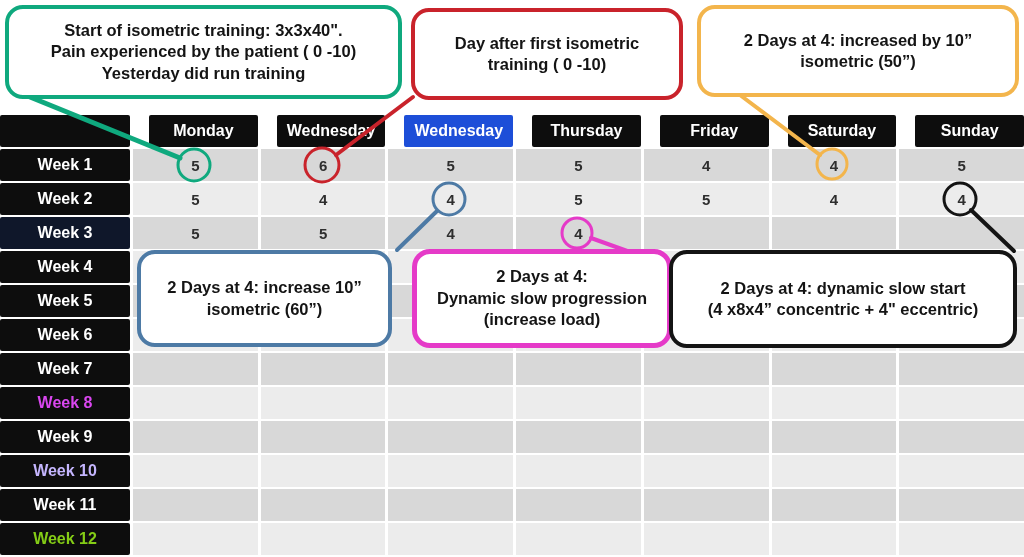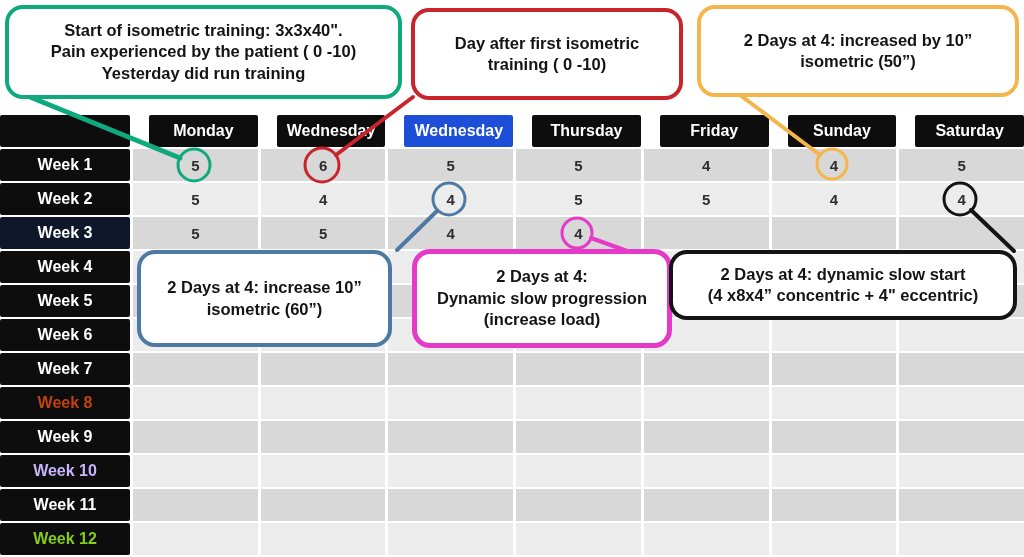--- a/index.html
+++ b/index.html
@@ -29,22 +29,22 @@
 <div class="figure">
 
   <div class="tbl">
     <div class="header-row">
         <div class="hcell" style="background-color: rgb(13, 13, 13);"></div>
         <div class="hcell" style="background-color: rgb(13, 13, 13); color: rgb(255, 255, 255);">Monday</div>
         <div class="hcell" style="background-color: rgb(13, 13, 13); color: rgb(255, 255, 255);">Wednesday</div>
         <div class="hcell" style="background-color: #1d4ed8; color: rgb(255, 255, 255);">Wednesday</div>
         <div class="hcell" style="background-color: rgb(13, 13, 13); color: rgb(255, 255, 255);">Thursday</div>
         <div class="hcell" style="background-color: rgb(13, 13, 13); color: rgb(255, 255, 255);">Friday</div>
+        <div class="hcell" style="background-color: rgb(13, 13, 13); color: rgb(255, 255, 255);">Saturday</div>
         <div class="hcell" style="background-color: rgb(13, 13, 13); color: rgb(255, 255, 255);">Sunday</div>
-        <div class="hcell" style="background-color: rgb(13, 13, 13); color: rgb(255, 255, 255);">Saturday</div>
       </div>
     <div class="tbody">
         <div class="wlabel" style="background-color: rgb(13, 13, 13); color: rgb(255, 255, 255);">Week 1</div>
         <div class="cell" style="background-color: rgb(216, 216, 216); color: rgb(46, 46, 46);">5</div>
         <div class="cell" style="background-color: rgb(216, 216, 216); color: rgb(46, 46, 46);">6</div>
         <div class="cell" style="background-color: rgb(216, 216, 216); color: rgb(46, 46, 46);">5</div>
         <div class="cell" style="background-color: rgb(216, 216, 216); color: rgb(46, 46, 46);">5</div>
         <div class="cell" style="background-color: rgb(216, 216, 216); color: rgb(46, 46, 46);">4</div>
         <div class="cell" style="background-color: rgb(216, 216, 216); color: rgb(46, 46, 46);">4</div>
         <div class="cell" style="background-color: rgb(216, 216, 216); color: rgb(46, 46, 46);">5</div>
@@ -89,21 +89,21 @@
         <div class="cell" style="background-color: rgb(236, 236, 236); color: rgb(46, 46, 46);"></div>
         <div class="cell" style="background-color: rgb(236, 236, 236); color: rgb(46, 46, 46);"></div>
         <div class="wlabel" style="background-color: rgb(13, 13, 13); color: rgb(255, 255, 255);">Week 7</div>
         <div class="cell" style="background-color: rgb(216, 216, 216); color: rgb(46, 46, 46);"></div>
         <div class="cell" style="background-color: rgb(216, 216, 216); color: rgb(46, 46, 46);"></div>
         <div class="cell" style="background-color: rgb(216, 216, 216); color: rgb(46, 46, 46);"></div>
         <div class="cell" style="background-color: rgb(216, 216, 216); color: rgb(46, 46, 46);"></div>
         <div class="cell" style="background-color: rgb(216, 216, 216); color: rgb(46, 46, 46);"></div>
         <div class="cell" style="background-color: rgb(216, 216, 216); color: rgb(46, 46, 46);"></div>
         <div class="cell" style="background-color: rgb(216, 216, 216); color: rgb(46, 46, 46);"></div>
-        <div class="wlabel" style="background-color: rgb(13, 13, 13); color: #c2410c;">Week 8</div>
+        <div class="wlabel" style="background-color: rgb(13, 13, 13); color: #d946ef;">Week 8</div>
         <div class="cell" style="background-color: rgb(236, 236, 236); color: rgb(46, 46, 46);"></div>
         <div class="cell" style="background-color: rgb(236, 236, 236); color: rgb(46, 46, 46);"></div>
         <div class="cell" style="background-color: rgb(236, 236, 236); color: rgb(46, 46, 46);"></div>
         <div class="cell" style="background-color: rgb(236, 236, 236); color: rgb(46, 46, 46);"></div>
         <div class="cell" style="background-color: rgb(236, 236, 236); color: rgb(46, 46, 46);"></div>
         <div class="cell" style="background-color: rgb(236, 236, 236); color: rgb(46, 46, 46);"></div>
         <div class="cell" style="background-color: rgb(236, 236, 236); color: rgb(46, 46, 46);"></div>
         <div class="wlabel" style="background-color: rgb(13, 13, 13); color: rgb(255, 255, 255);">Week 9</div>
         <div class="cell" style="background-color: rgb(216, 216, 216); color: rgb(46, 46, 46);"></div>
         <div class="cell" style="background-color: rgb(216, 216, 216); color: rgb(46, 46, 46);"></div>
@@ -175,18 +175,18 @@
     <span class="co-text">2 Days at  4: increase 10”
 isometric (60”)</span>
   </div>
 
   <div class="callout" style="left: 412px; top: 249px; width: 260px; height: 99px; border-width: 5px; border-color: rgb(229, 58, 200);">
     <span class="co-text">2 Days at 4:
 Dynamic slow progression
 (increase load)</span>
   </div>
 
-  <div class="callout" style="left: 669px; top: 250px; width: 348px; height: 70px; border-color: rgb(20, 20, 20);">
+  <div class="callout" style="left: 669px; top: 250px; width: 348px; height: 98px; border-color: rgb(20, 20, 20);">
     <span class="co-text">2 Days at 4: dynamic slow start
 (4 x8x4” concentric + 4" eccentric)</span>
   </div>
 
 </div>
 
 </body></html>

